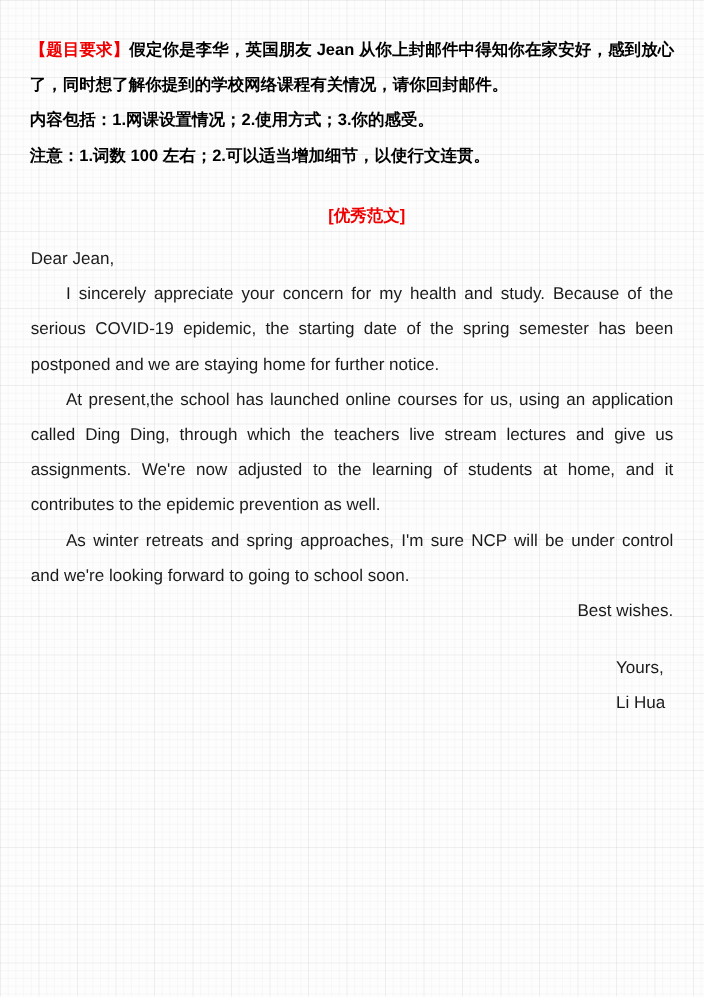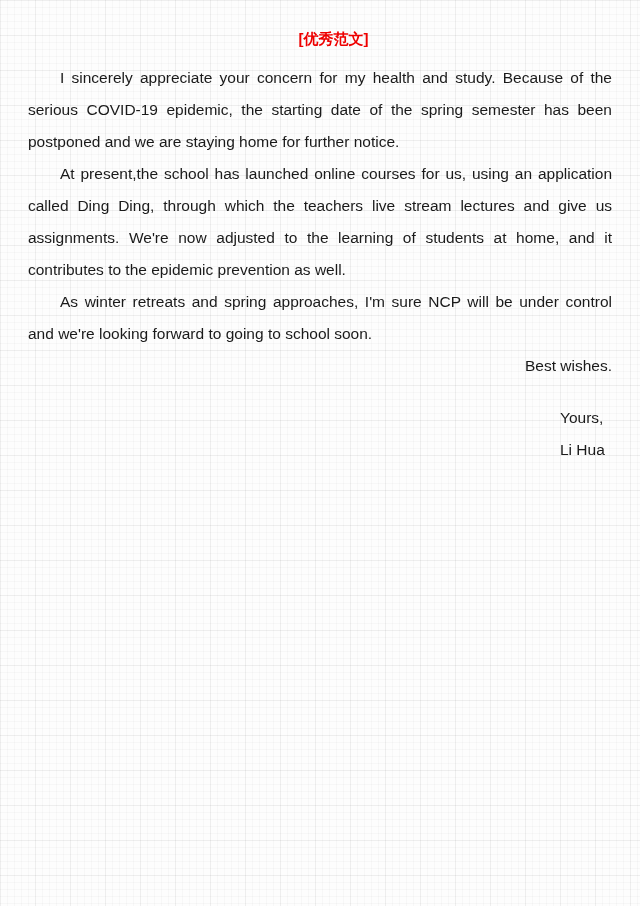--- a/index.html
+++ b/index.html
@@ -110,24 +110,30 @@
     color: #141414;
     letter-spacing: 2px;
   }
 </style>
 </head>
 <body>
 
 <div class="page">
 
 
+  <div class="req-block">
+    <p class="req-line"><span class="req-tag">【题目要求】</span><span>假定你是李华，英国朋友 Jean 从你上封邮件中得知你在家安好，感到放心了，同时想了解你提到的学校网络课程有关情况，请你回封邮件。</span></p>
+    <p class="req-line">内容包括：1.网课设置情况；2.使用方式；3.你的感受。</p>
+    <p class="req-line">注意：1.词数 100 左右；2.可以适当增加细节，以使行文连贯。</p>
+  </div>
 
   <div class="sample-label">[优秀范文]</div>
 
   <div class="letter">
+    <p>Dear Jean,</p>
     <p class="indent">I sincerely appreciate your concern for my health and study. Because of the serious COVID-19 epidemic, the starting date of the spring semester has been postponed and we are staying home for further notice.</p>
     <p class="indent">At present,the school has launched online courses for us, using an application called Ding Ding, through which the teachers live stream lectures and give us assignments. We're now adjusted to the learning of students at home, and it contributes to the epidemic prevention as well.</p>
     <p class="indent">As winter retreats and spring approaches, I'm sure NCP will be under control and we're looking forward to going to school soon.</p>
     <p class="indent last-of-para">Best wishes.</p>
   </div>
 
   <div class="signoff">
     <div class="sig-inner">
       <span class="sig-line">Yours,</span>
       <span class="sig-line">Li Hua</span>

